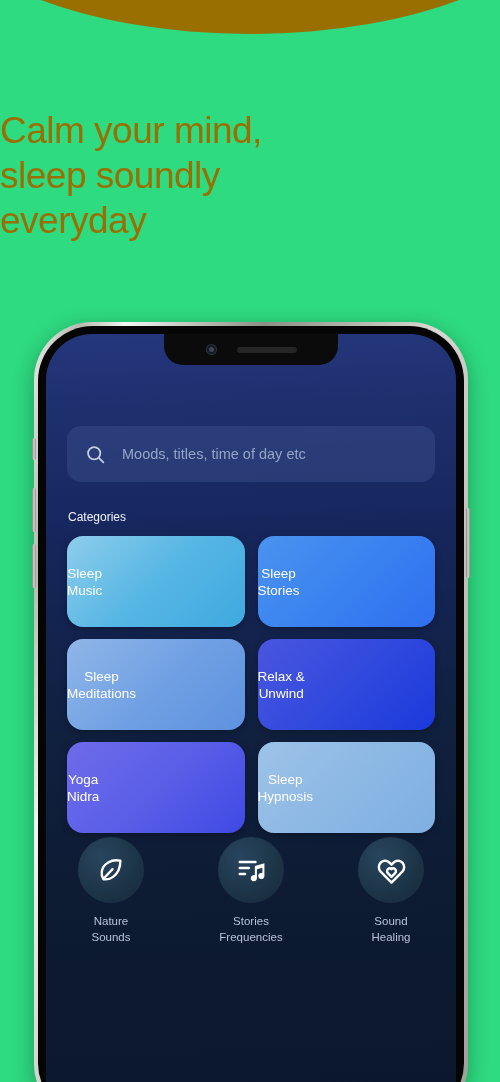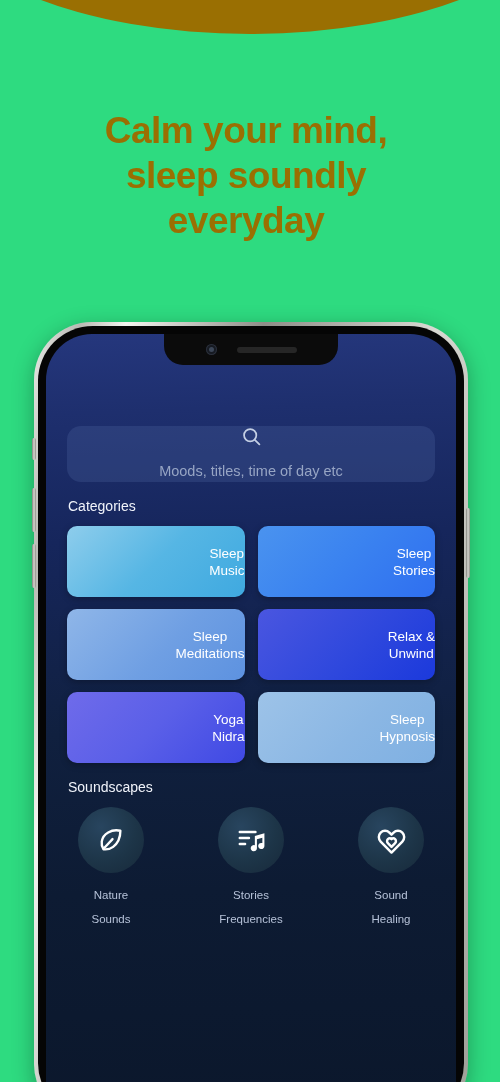--- a/index.html
+++ b/index.html
@@ -17,24 +17,23 @@
     transform:translateX(-50%);
     width:620px; height:130px;
     background:#9A6F02;
     border-radius:0 0 50% 50% / 0 0 100% 100%;
   }
 
   
   #headline {
     position:absolute;
     left:0; right:8px; top:108px;
-    text-align:center;
     color:#9A6F02;
     font-size:37px;
-    font-weight:bold;
+    font-weight:normal;
     line-height:45px;
     letter-spacing:-0.5px;
     white-space:pre-line;
   }
 
   
   #phone {
     position:absolute;
     left:34px; top:322px;
     width:434px; height:800px;
@@ -93,45 +92,44 @@
   }
 
   
   #search-bar {
     height:56px;
     background:rgba(77,99,160,.30);
     border-radius:14px;
     display:flex; align-items:center;
     padding:0 18px; gap:16px;
     margin-top:46px;
-    flex-direction:column;
   }
   #search-icon svg { display:block; }
   #search-placeholder {
     color:#97a5c4;
     font-size:14.5px;
   }
 
   .section-title {
     color:#f0f3fa;
-    font-size:14px;
-    margin:16px 0 12px 1px;
+    font-size:12px;
+    margin:28px 0 12px 1px;
   }
 
   
   #categories-grid {
     display:grid;
     grid-template-columns:1fr 1fr;
     gap:12px 13px;
   }
   .category-card {
-    height:71px;
-    border-radius:10px;
+    height:91px;
+    border-radius:16px;
     display:flex; flex-direction:column;
-    align-items:flex-end; justify-content:center;
+    align-items:flex-start; justify-content:center;
     gap:5px;
     color:#ffffff;
     font-size:13.5px;
     line-height:17px;
     text-align:center;
     box-shadow:0 2px 7px rgba(0,0,0,.28);
     white-space:pre-line;
   }
 
   
@@ -147,21 +145,21 @@
   .soundscape-circle {
     width:66px; height:66px; border-radius:50%;
     background:radial-gradient(circle at 35% 30%,#28455f 0%,#1d3548 55%,#17293a 100%);
     display:flex; align-items:center; justify-content:center;
   }
   .soundscape-circle svg { display:block; }
   .soundscape-label {
     margin-top:10px;
     color:#b6c2d8;
     font-size:11.5px;
-    line-height:24px;
+    line-height:16px;
     text-align:center;
     white-space:pre-line;
   }
 </style>
 </head>
 <body>
 
 <div id="top-arc"></div>
 
 <h1 id="headline">Calm your mind,
@@ -207,21 +205,20 @@
           <div class="category-card" style="background: linear-gradient(135deg, rgb(143, 182, 232) 0%, rgb(111, 159, 227) 55%, rgb(93, 146, 224) 100%);"><span>Sleep
 Meditations</span></div>
           <div class="category-card" style="background: linear-gradient(135deg, rgb(74, 86, 224) 0%, rgb(47, 72, 221) 55%, rgb(27, 57, 220) 100%);"><span>Relax &amp;
 Unwind</span></div>
           <div class="category-card" style="background: linear-gradient(135deg, rgb(111, 107, 234) 0%, rgb(90, 95, 232) 50%, rgb(63, 73, 228) 100%);"><span>Yoga
 Nidra</span></div>
           <div class="category-card" style="background: linear-gradient(135deg, rgb(157, 195, 232) 0%, rgb(139, 183, 228) 55%, rgb(127, 176, 226) 100%);"><span>Sleep
 Hypnosis</span></div>
         </div>
 
-      <div class="section-title">Soundscapes</div>
 
       <div id="soundscapes-row">
           <div class="soundscape-item">
             <div class="soundscape-circle">
               <svg width="30" height="30" viewBox="0 0 24 24" fill="none" stroke="#ffffff" stroke-width="1.9" stroke-linecap="round" stroke-linejoin="round">
                 <path d="M19.5 4.6C12.5 3 5.5 7 4.6 13.2c-.5 3.4 1.4 6.2 1.4 6.2s4.6.5 7.7-1.9c4.4-3.4 5.8-9.1 5.8-12.9z"></path>
                 <line x1="6.2" y1="18.8" x2="13.2" y2="11.3"></line>
               </svg>
             </div>
             <div class="soundscape-label">Nature

